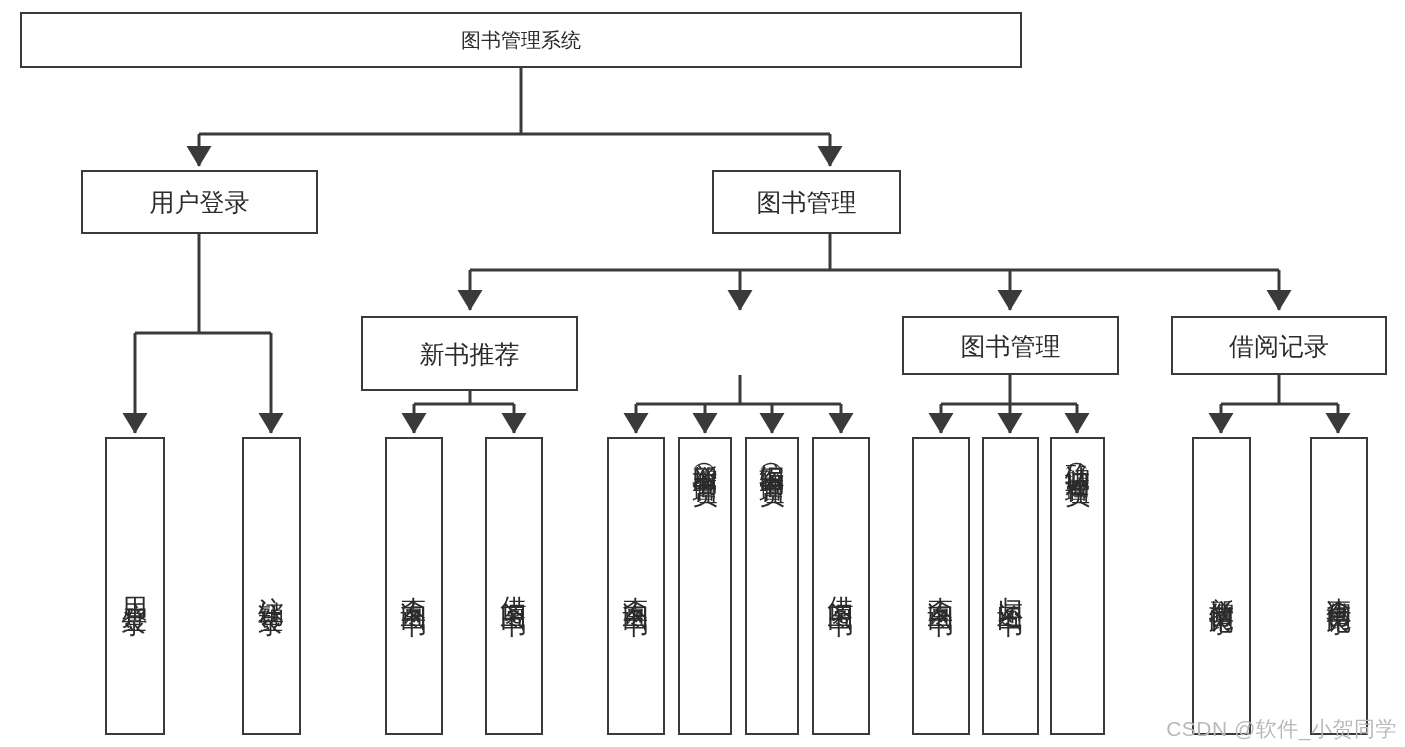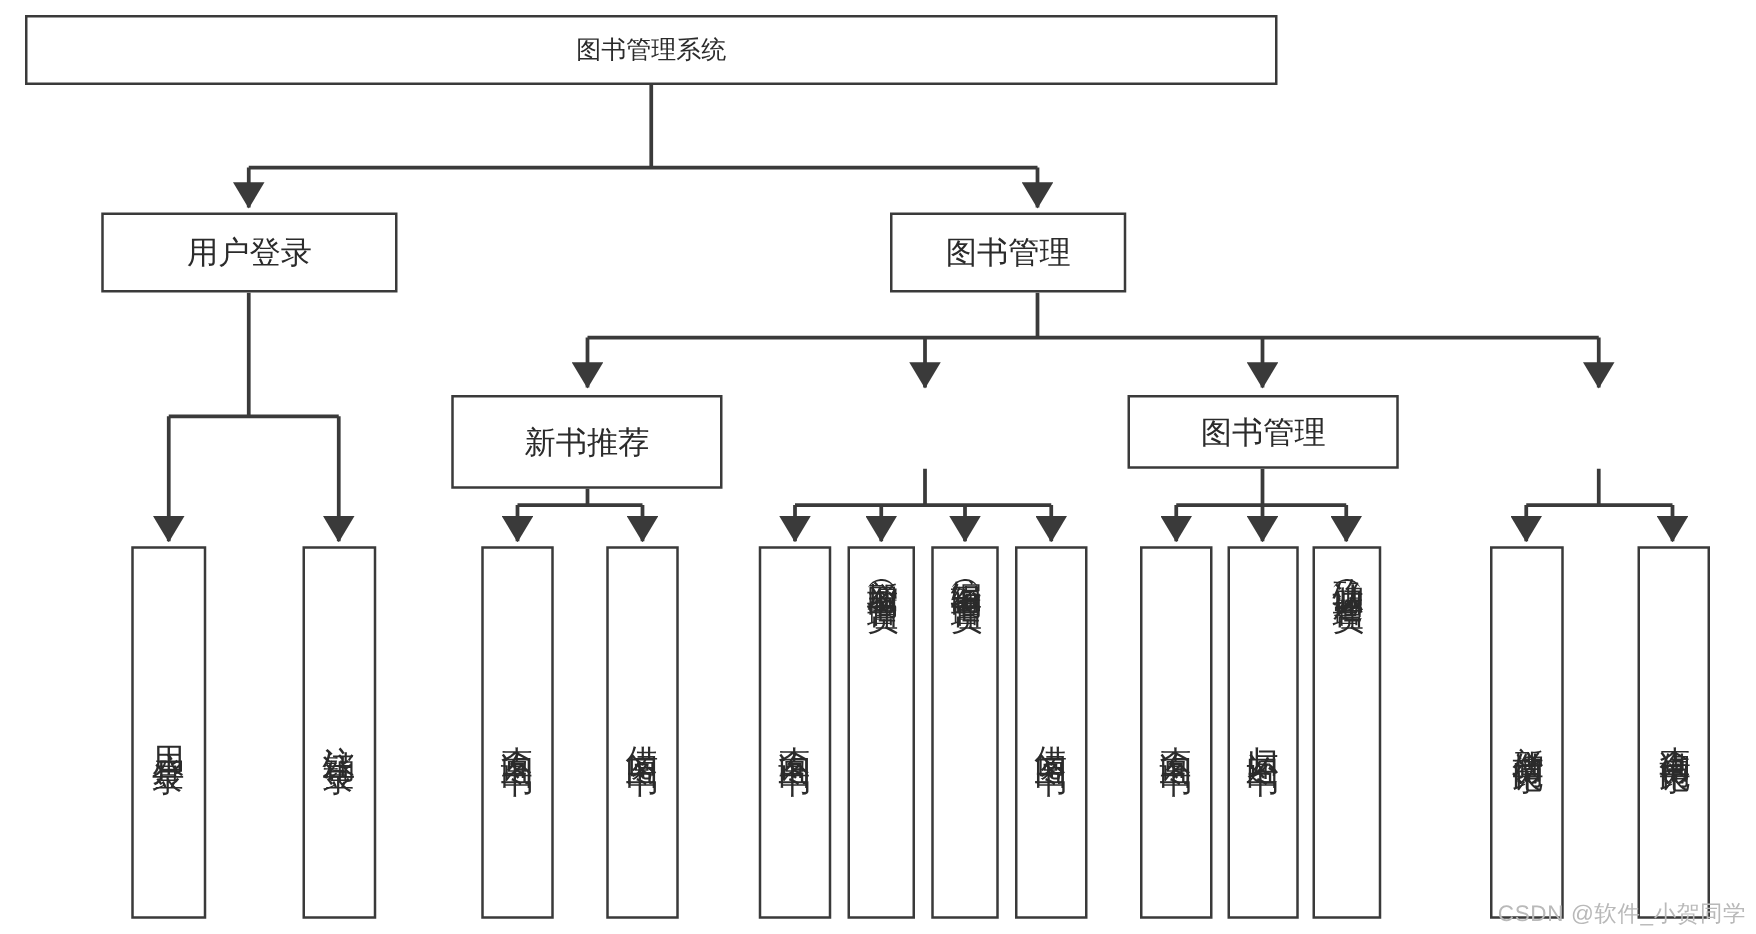--- a/index.html
+++ b/index.html
@@ -63,21 +63,21 @@
     font-size: 25px;
     letter-spacing: 3px;
   }
   .node.leaf.topalign {
     align-items: flex-start;
   }
   .watermark {
     position: absolute;
     right: 8px;
     bottom: 4px;
-    font-size: 18px;
+    font-size: 21px;
     color: #b9b9b9;
     letter-spacing: 0.5px;
     white-space: nowrap;
   }
 </style>
 </head>
 <body>
 
 <div id="canvas">
 
@@ -141,20 +141,23 @@
   <div class="node horiz" style="left:712px; top:170px; width:189px; height:64px;">
     <span class="label">图书管理</span>
   </div>
 
   <div class="node horiz" style="left:361px; top:316px; width:217px; height:75px;">
     <span class="label">新书推荐</span>
   </div>
   <div class="node horiz" style="left:902px; top:316px; width:217px; height:59px;">
     <span class="label">图书管理</span>
   </div>
+  <div class="node horiz" style="left:1171px; top:316px; width:216px; height:59px;">
+    <span class="label">借阅记录</span>
+  </div>
 
   <div class="node leaf" style="left:105px; top:437px; width:60px; height:298px;">
     <span class="label">用户登录</span>
   </div>
   <div class="node leaf" style="left:242px; top:437px; width:59px; height:298px;">
     <span class="label">注销登录</span>
   </div>
 
   <div class="node leaf" style="left:385px; top:437px; width:58px; height:298px;">
     <span class="label">查询图书</span>

